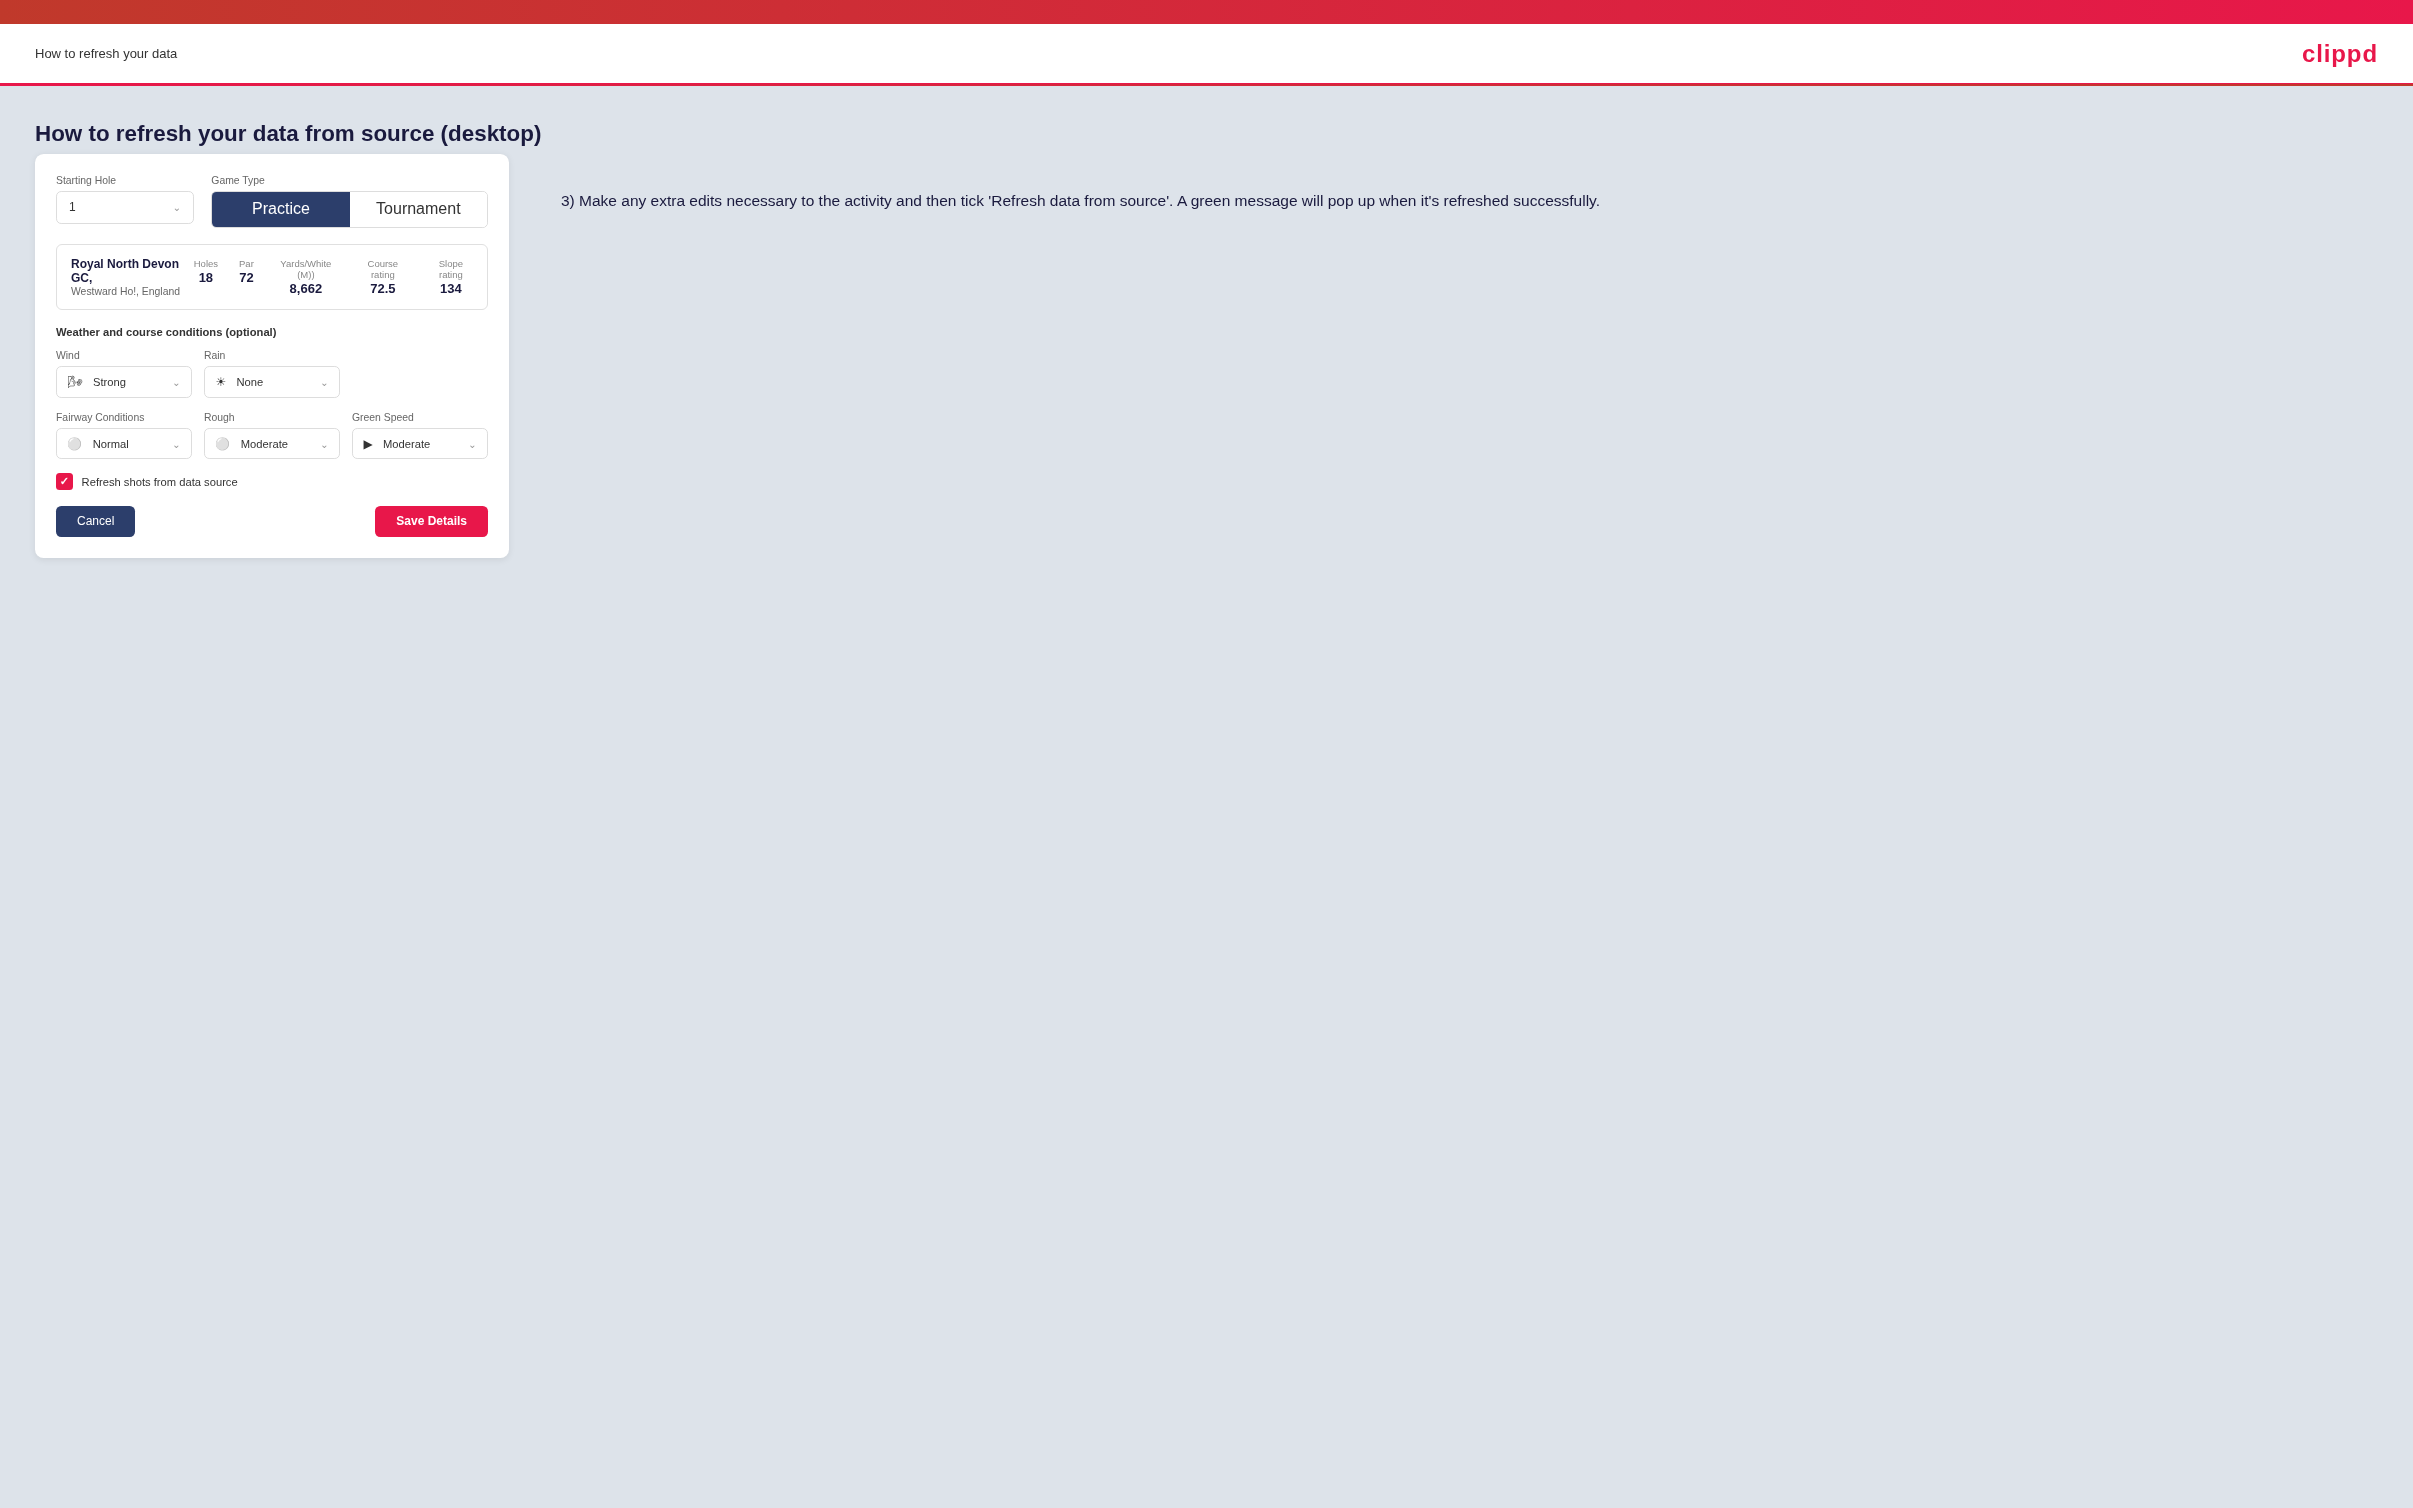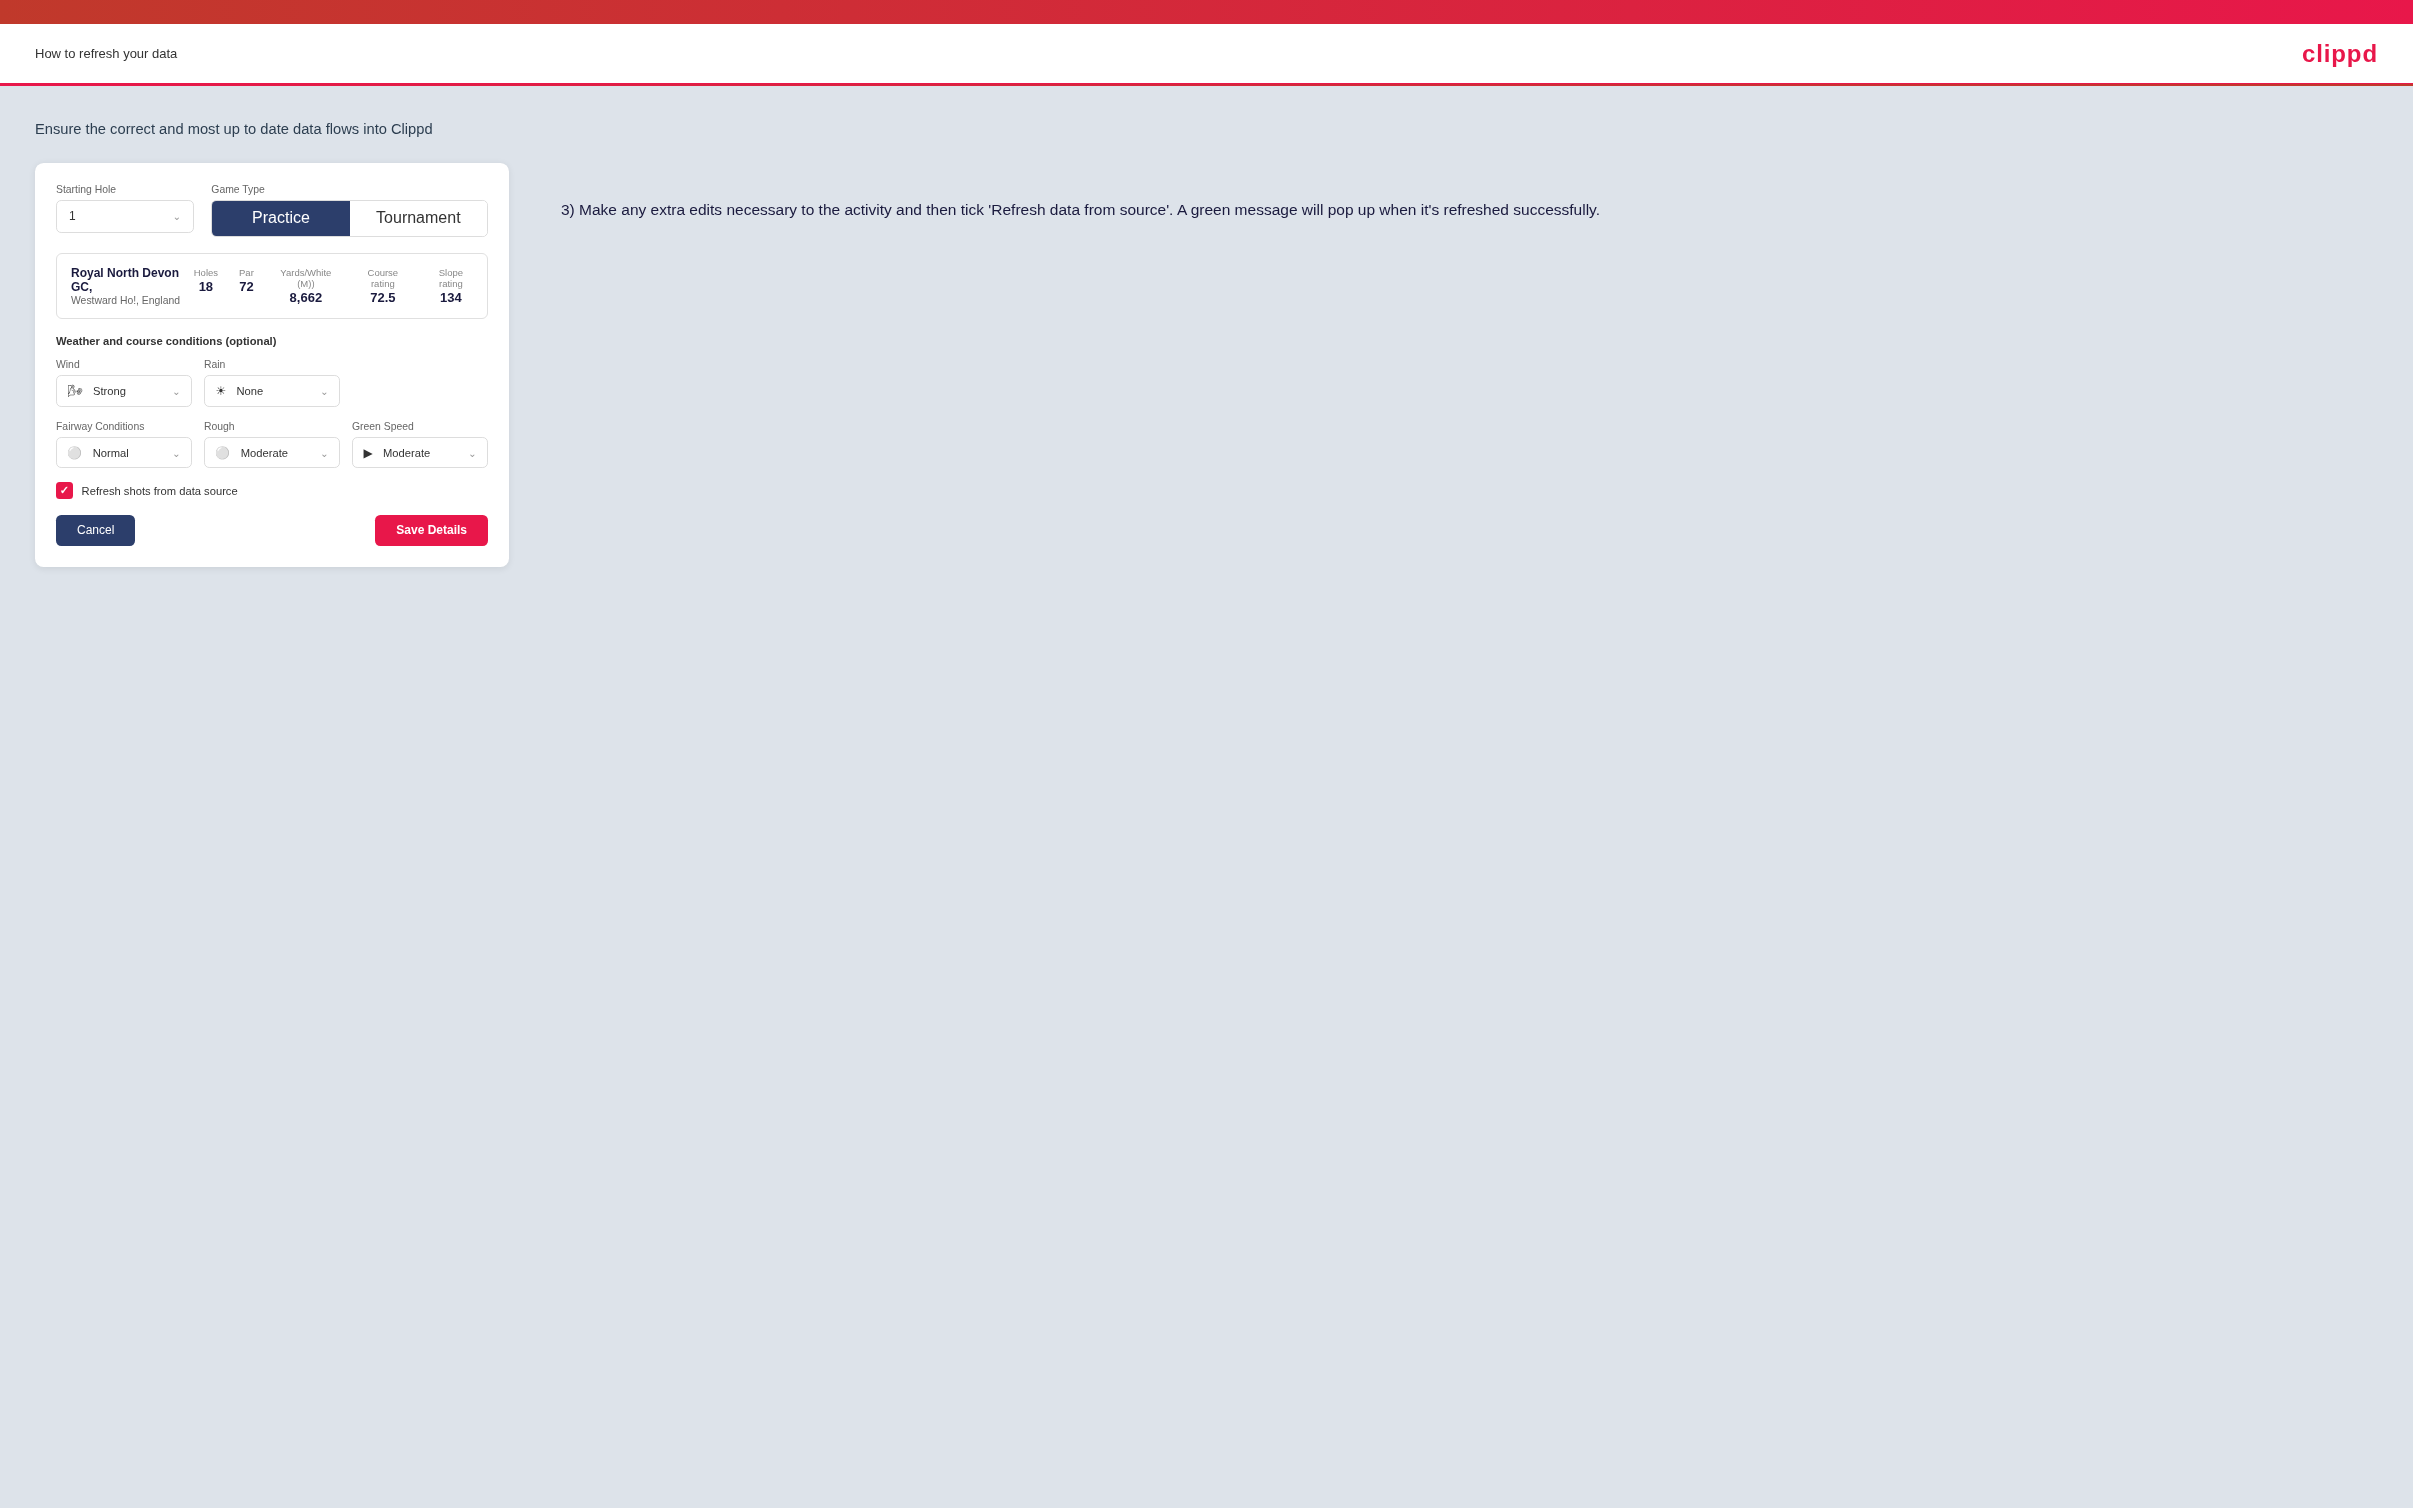--- a/index.html
+++ b/index.html
@@ -271,21 +271,21 @@
 <body>
 
 <div class="top-bar"></div>
 <div class="header">
   <span class="header-title">How to refresh your data</span>
   <span class="logo">clippd</span>
 </div>
 <div class="divider"></div>
 
 <div class="main-content">
-  <p class="page-subheading">Ensure the correct and most up to date data flows into Clippd</p>
+  <h1 class="page-heading">How to refresh your data from source (desktop)</h1>
 
   <div class="content-row">
 
     <div class="form-card">
 
       <div class="form-row">
         <div class="form-group">
           <label>Starting Hole</label>
           <div class="form-select">
             <span>1</span>

